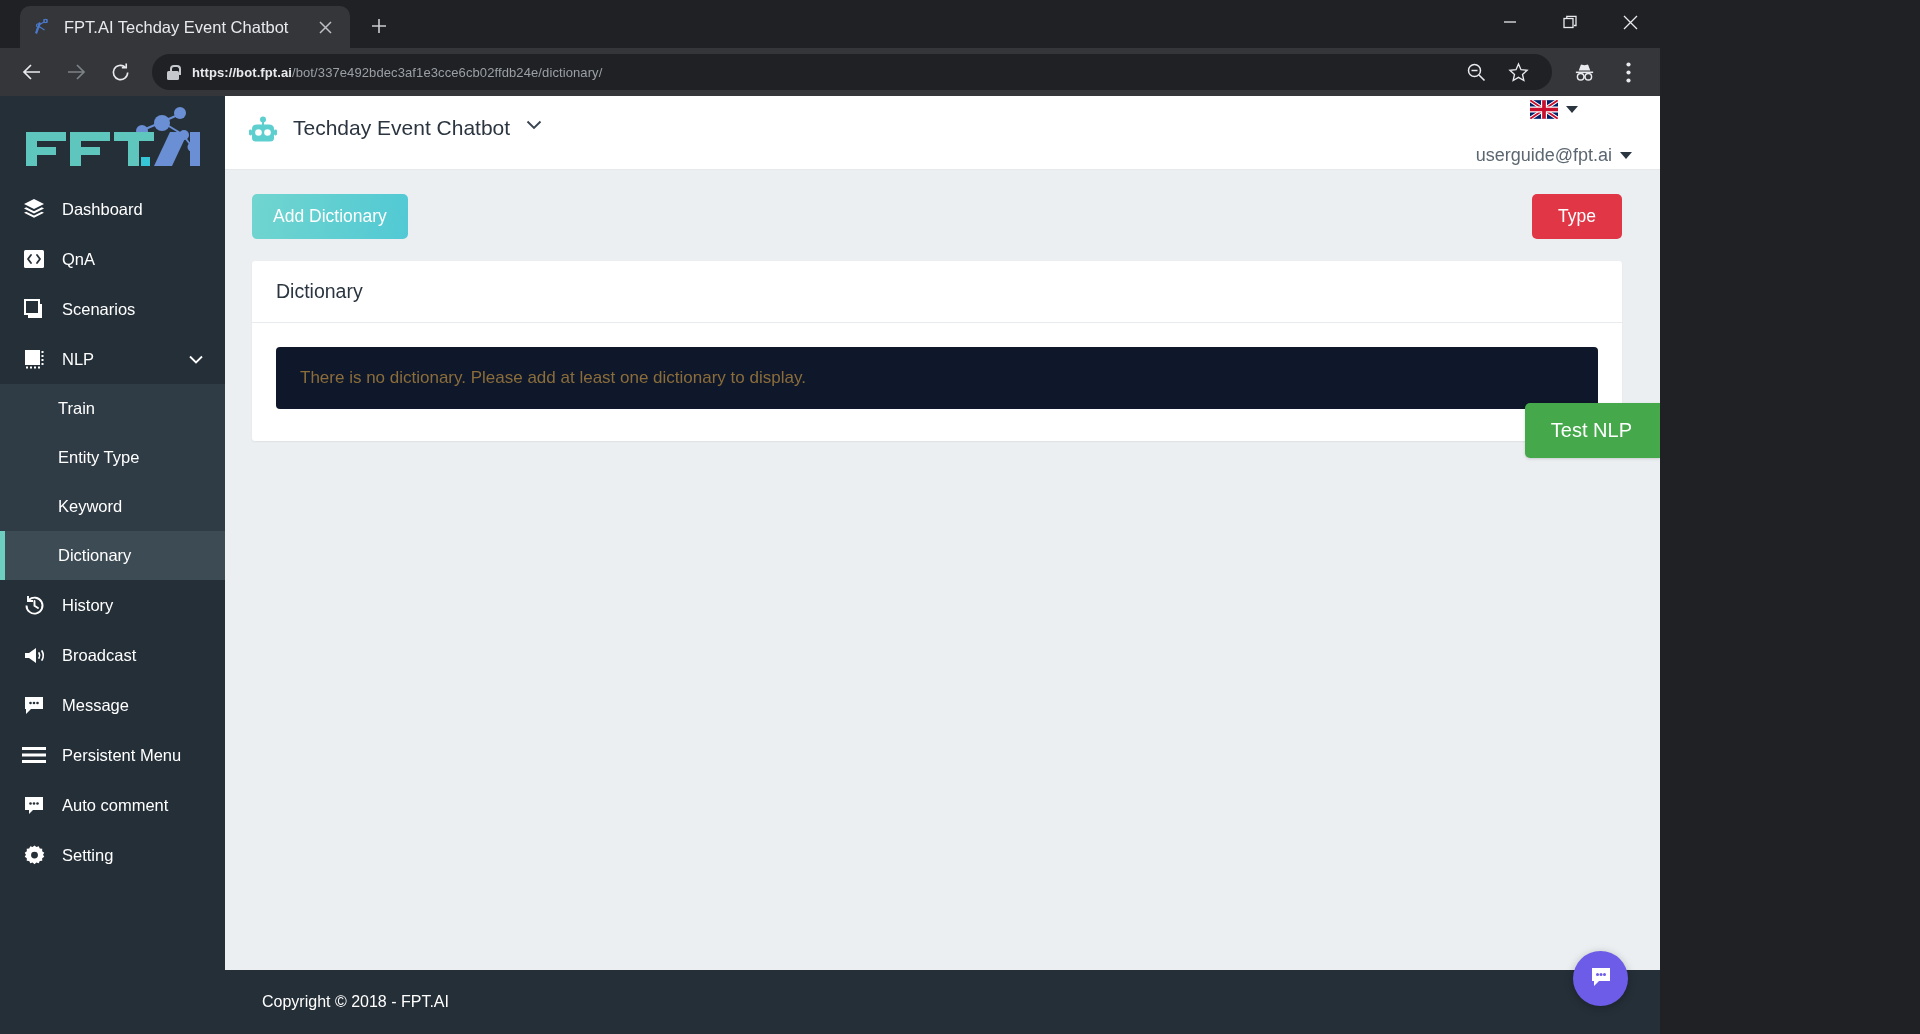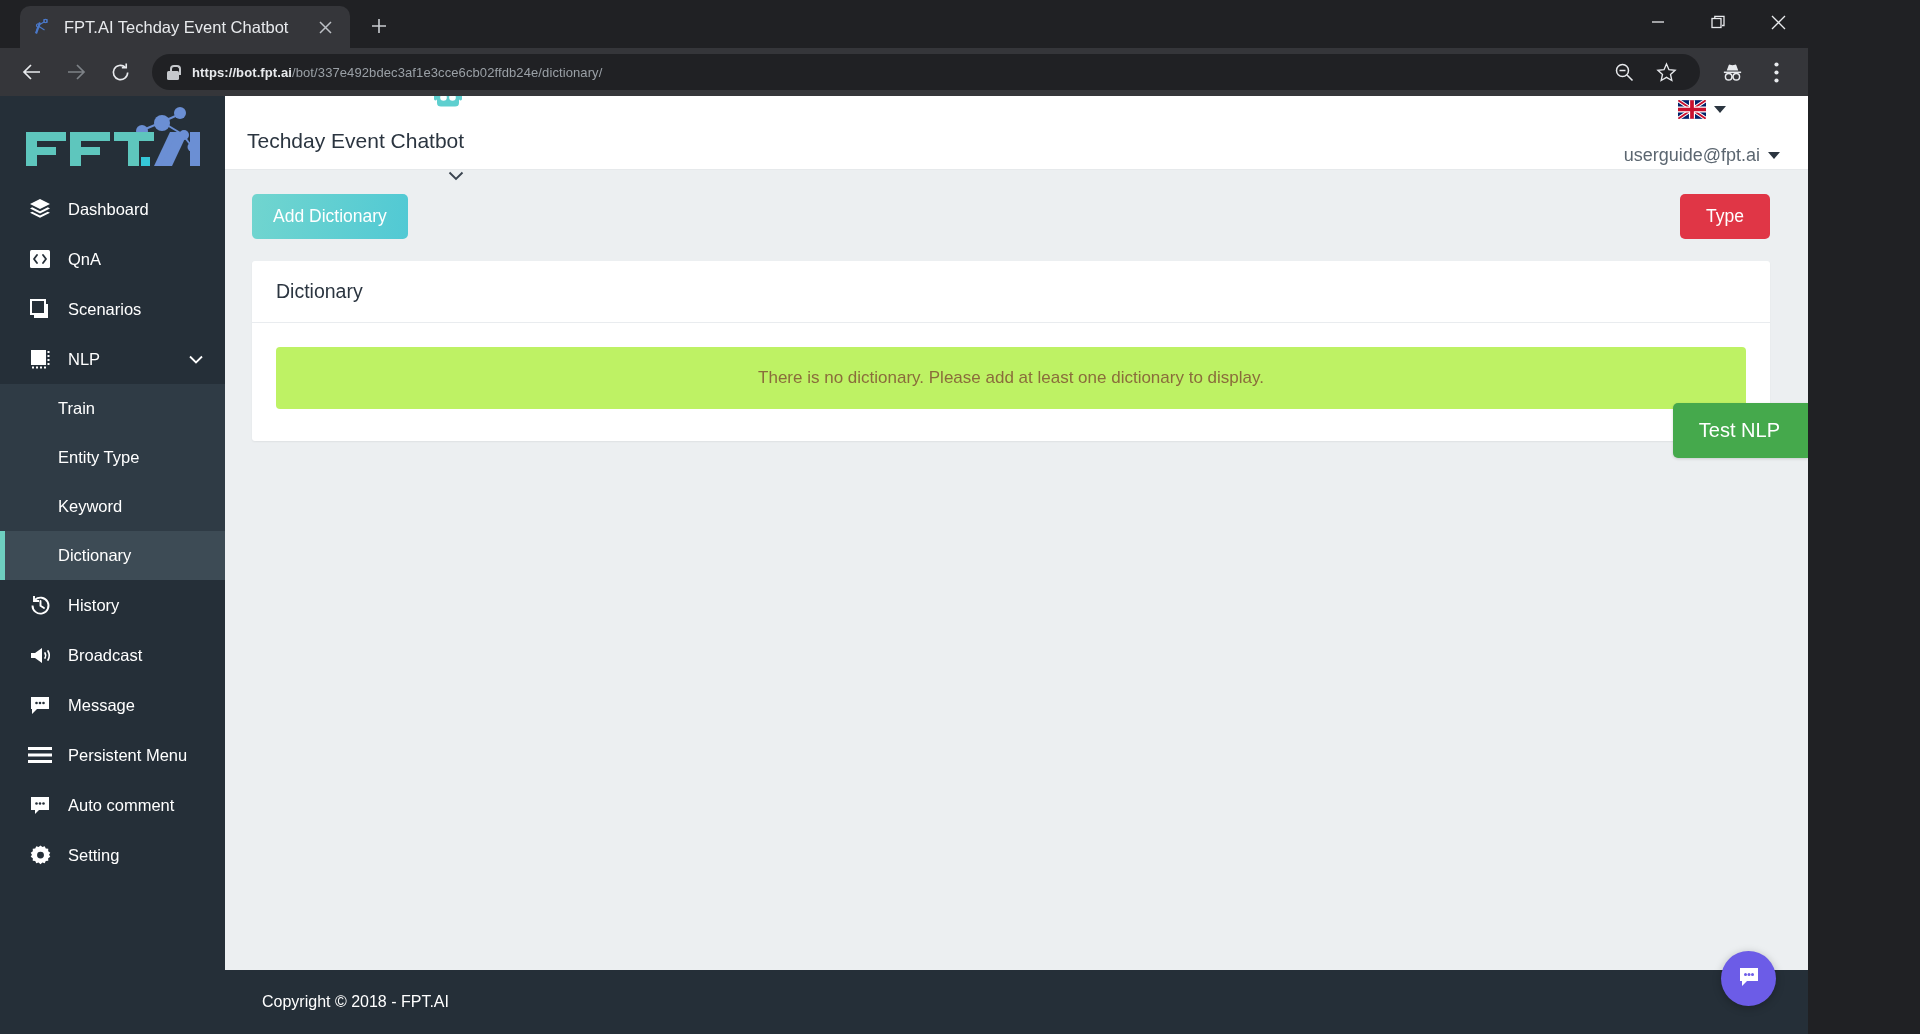--- a/index.html
+++ b/index.html
@@ -4,21 +4,21 @@
 <style>
   * { box-sizing: border-box; margin: 0; padding: 0; }
   html, body {
     width: 1920px; height: 1034px;
     overflow: hidden;
     font-family: "Liberation Sans", sans-serif;
     background: #202124;
   }
 
   
-  .browser { width: 1808px; height: 1034px; display: flex; flex-direction: column; }
+  .browser { width: 1660px; height: 1034px; display: flex; flex-direction: column; }
 
   .tabstrip {
     height: 48px; background: #202124;
     display: flex; align-items: flex-end; padding-left: 20px; position: relative;
   }
   .tab {
     width: 330px; height: 42px; background: #35363a;
     border-radius: 10px 10px 0 0;
     display: flex; align-items: center; padding: 0 12px; gap: 12px;
   }
@@ -75,42 +75,42 @@
   .viewport { flex: 1 1 auto; display: flex; background: #eceff1; position: relative; overflow: hidden; }
 
   
   .sidebar {
     width: 225px; flex: 0 0 225px; background: #252f38; display: flex; flex-direction: column;
   }
   .logo-wrap { height: 88px; display: flex; align-items: center; padding-left: 22px; position: relative; }
   .nav { display: flex; flex-direction: column; }
   .nav-item {
     height: 50px; display: flex; align-items: center; gap: 16px;
-    padding-left: 28px; color: #ffffff; font-size: 16.5px; position: relative;
+    padding-left: 22px; color: #ffffff; font-size: 16.5px; position: relative;
   }
   .nav-icon { width: 24px; flex: 0 0 24px; display: flex; align-items: center; justify-content: center; }
   .nav-caret { margin-left: auto; margin-right: 22px; color: #ffffff; font-size: 13px; }
   .submenu { background: #2f3b45; display: flex; flex-direction: column; }
   .sub-item {
     height: 49px; display: flex; align-items: center; padding-left: 58px;
     color: #ffffff; font-size: 16.5px; position: relative;
   }
   .sub-item.active { background: #3d4b55; }
   .sub-item.active::before {
     content: ""; position: absolute; left: 0; top: 0; bottom: 0; width: 5px; background: #6ecfc0;
   }
 
   
   .content-col { flex: 1 1 auto; display: flex; flex-direction: column; min-width: 0; }
 
   .topbar {
     height: 74px; background: #ffffff; display: flex; align-items: center;
     padding: 0 28px 0 22px; border-bottom: 1px solid #e6e9eb;
   }
-  .bot-ident { display: flex; align-items: flex-end; gap: 14px; flex-direction: column; }
+  .bot-ident { display: flex; align-items: flex-start; gap: 14px; }
   .bot-name { font-size: 21px; color: #2b3540; }
   .bot-caret { color: #3a4450; font-size: 15px; margin-left: 2px; }
   .topbar-right { margin-left: auto; display: flex; align-items: center; gap: 26px; flex-direction: column; }
   .lang { display: flex; align-items: center; gap: 8px; }
   .flag { width: 28px; height: 19px; position: relative; overflow: hidden; border-radius: 1px; }
   .caret { width: 0; height: 0; border-left: 6px solid transparent; border-right: 6px solid transparent; border-top: 7px solid #2b3540; }
   .user-email { font-size: 18px; color: #5b6670; }
 
   .main { flex: 1 1 auto; padding: 24px 38px 0 27px; position: relative; overflow: hidden; }
   .actionbar { display: flex; align-items: center; margin-bottom: 22px; }
@@ -121,22 +121,22 @@
   }
   .btn-train {
     margin-left: auto; background: #e03646; color: #ffffff; border: none;
     border-radius: 5px; font-size: 17.5px; padding: 12px 26px; font-family: inherit;
   }
   .card { background: #ffffff; border-radius: 3px; box-shadow: 0 1px 2px rgba(0,0,0,.06); }
   .card-head { padding: 19px 24px; border-bottom: 1px solid #e9ecef; }
   .card-title { font-size: 19.5px; color: #2b3540; }
   .card-body { padding: 24px 24px 32px 24px; }
   .alert {
-    background: #bef264; color: #8a6d3b; border-radius: 4px;
-    padding: 21px 24px; font-size: 17px; text-align: center;
+    background: #0f172a; color: #8a6d3b; border-radius: 4px;
+    padding: 21px 24px; font-size: 17px;
   }
 
   .testnlp {
     position: absolute; right: 0; top: 233px;
     background: #45a94c; color: #ffffff; font-size: 20px;
     padding: 16px 28px 16px 26px; border-radius: 5px 0 0 5px;
     box-shadow: 0 1px 3px rgba(0,0,0,.15);
   }
 
   .footer {

